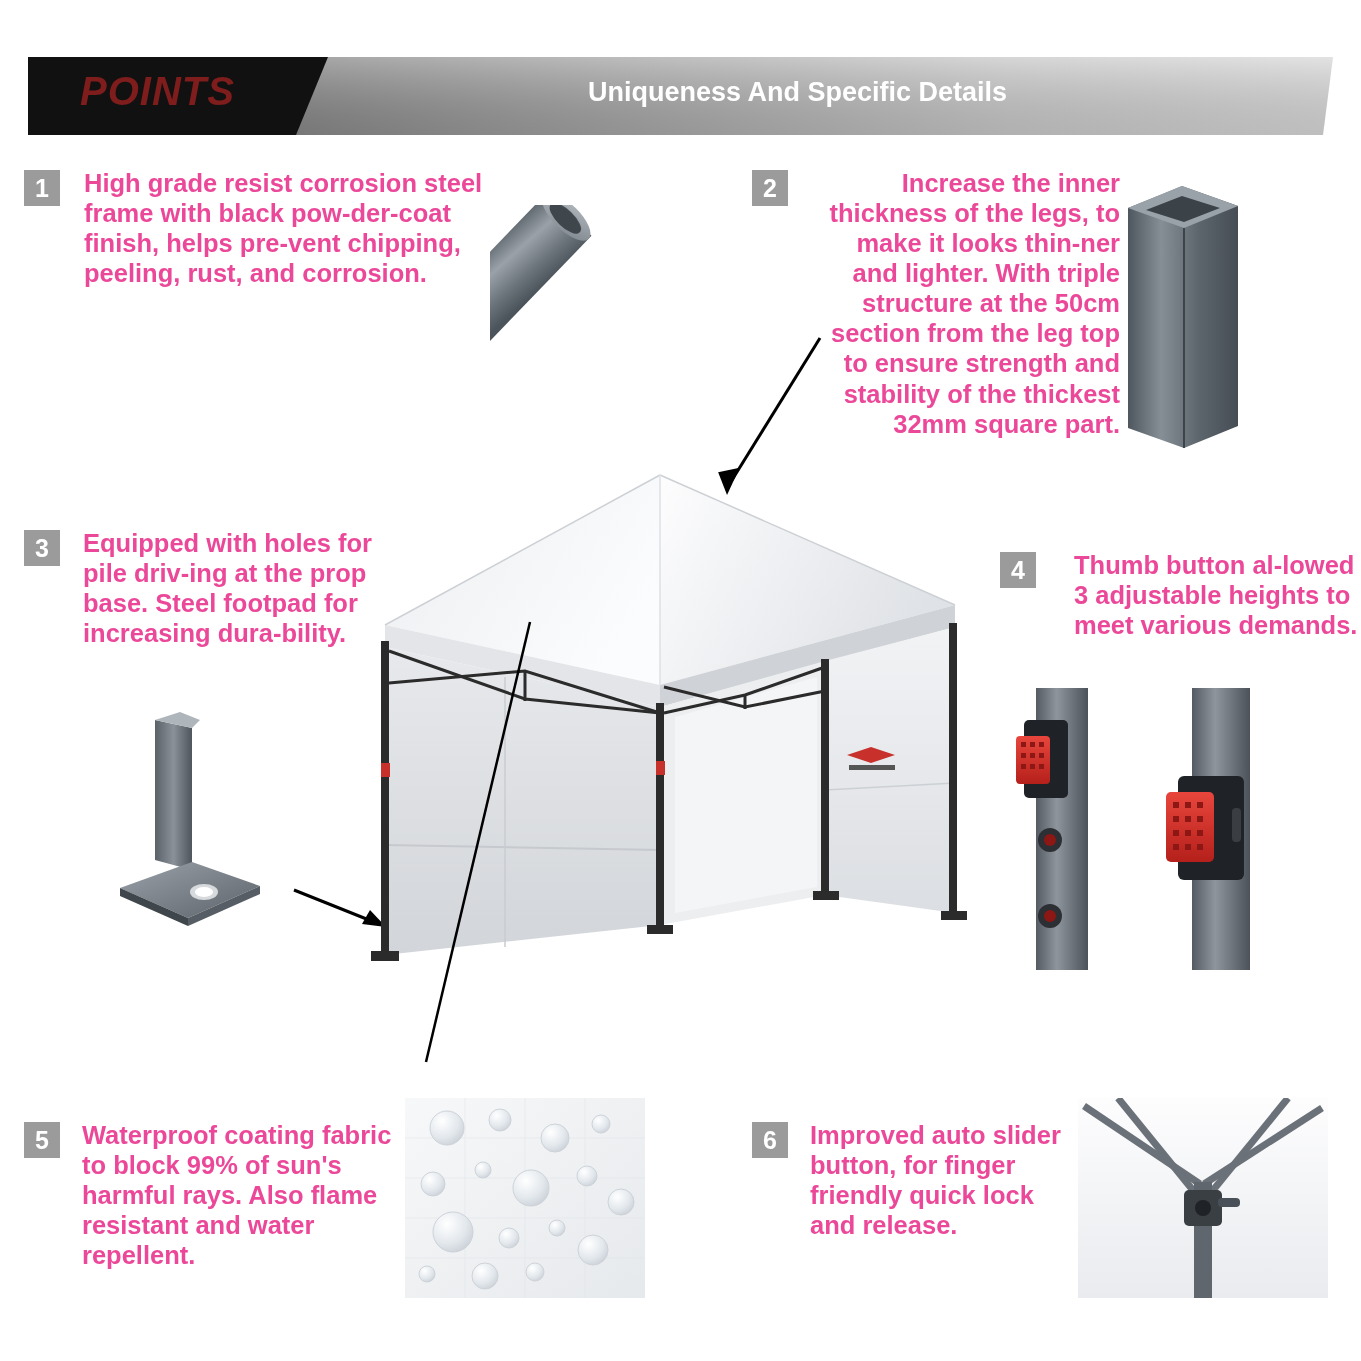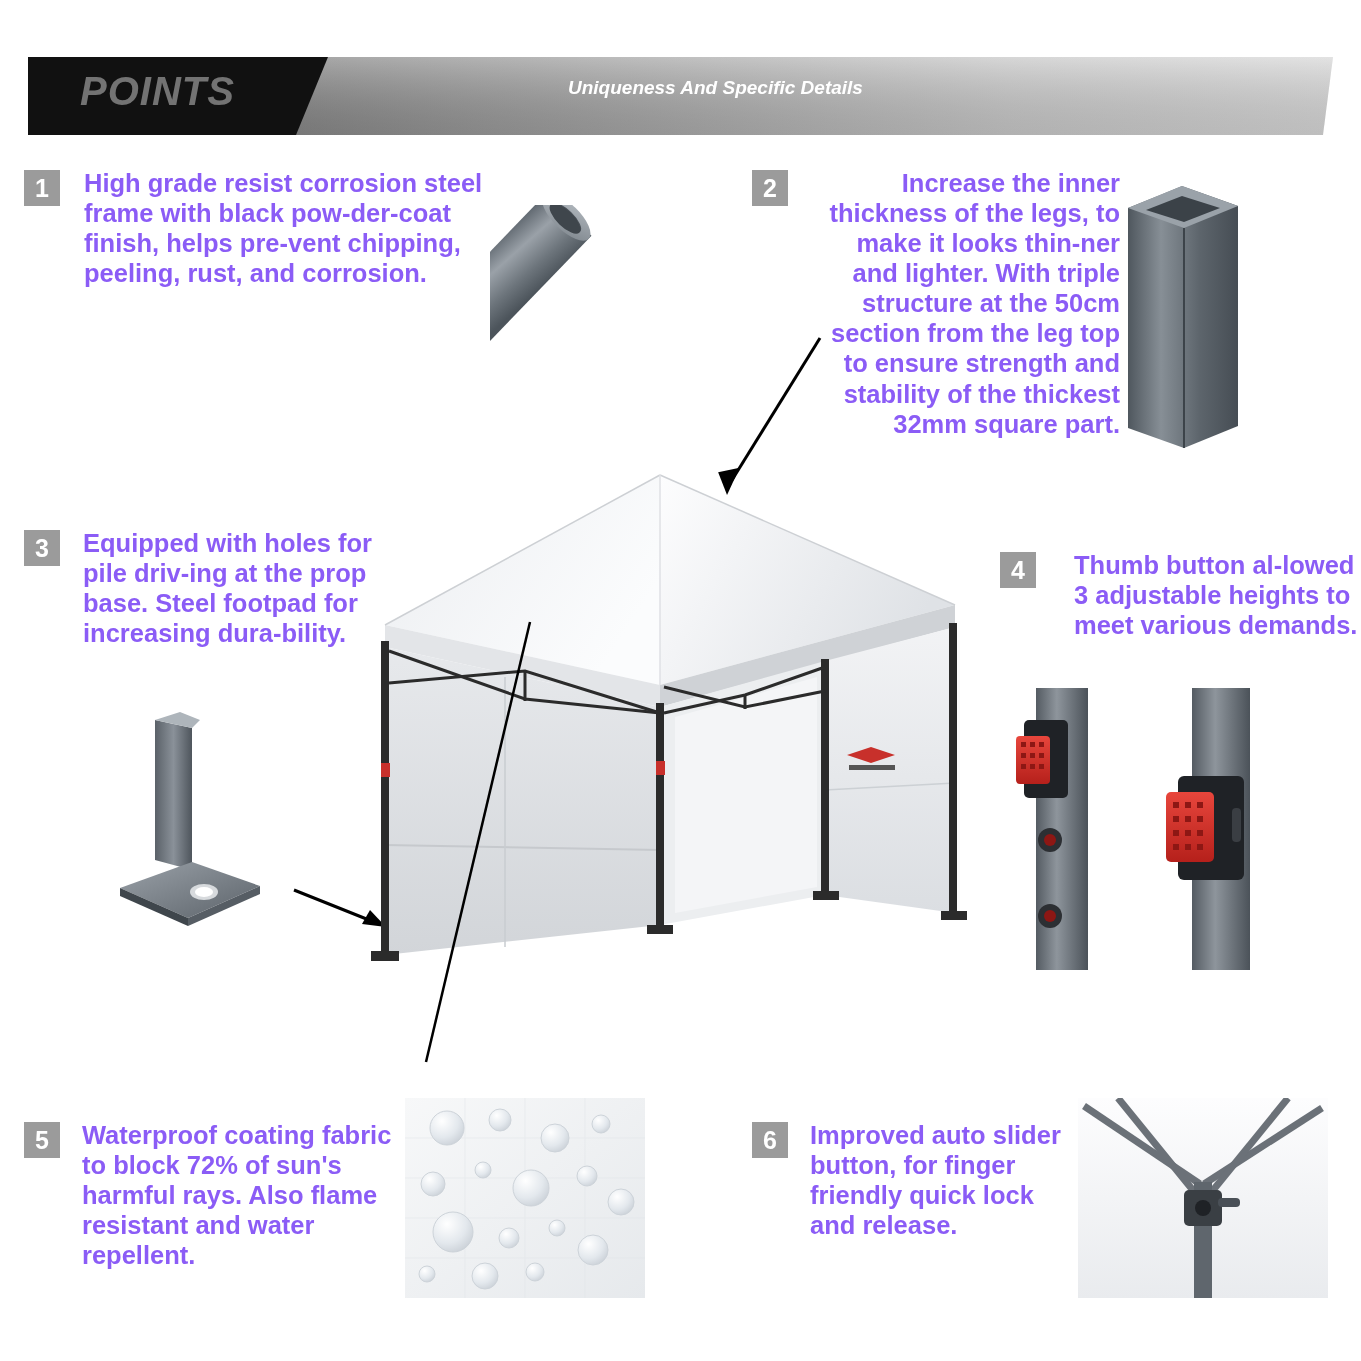--- a/index.html
+++ b/index.html
@@ -28,30 +28,29 @@
     left: 0; top: 0;
     width: 100%; height: 100%;
   }
   .banner-title {
     position: absolute;
     left: 52px;
     top: 12px;
     font-size: 40px;
     font-weight: bold;
     font-style: italic;
-    color: #737373;
+    color: #7f1d1d;
     letter-spacing: 1px;
   }
   .banner-sub {
     position: absolute;
-    left: 540px;
+    left: 560px;
     top: 20px;
-    font-size: 19px;
+    font-size: 27px;
     font-weight: bold;
-    font-style: italic;
     color: #ffffff;
     white-space: nowrap;
   }
 
   
   .point {
     position: absolute;
   }
   .badge {
     position: absolute;
@@ -61,21 +60,21 @@
     color: #ffffff;
     font-size: 25px;
     font-weight: bold;
     line-height: 36px;
     text-align: center;
   }
   .ptext {
     position: absolute;
     font-size: 25.5px;
     font-weight: bold;
-    color: #8b5cf6;
+    color: #ec4899;
     line-height: 1.18;
     white-space: pre-line;
   }
 
   
   #p1 { left: 24px;  top: 170px; }
   #p1 .ptext { left: 60px; top: -2px; width: 400px; }
   #p2 { left: 752px; top: 170px; }
   #p2 .ptext { left: 58px; top: -2px; width: 310px; text-align: right; }
   #p3 { left: 24px;  top: 530px; }
@@ -341,21 +340,21 @@
       <rect x="163" y="164" width="6" height="6"></rect>
         <rect x="175" y="164" width="6" height="6"></rect>
         <rect x="187" y="164" width="6" height="6"></rect>
     </g>
     <rect x="222" y="128" width="9" height="34" rx="4" fill="#3a3e43"></rect>
   </svg>
 </div>
 
 <div class="point" id="p5">
   <div class="badge">5</div>
-  <div class="ptext">Waterproof coating fabric to block 72% of sun's harmful rays. Also flame resistant and water repellent.</div>
+  <div class="ptext">Waterproof coating fabric to block 99% of sun's harmful rays. Also flame resistant and water repellent.</div>
 </div>
 
 <div class="art" id="art-fabric">
   <svg width="240" height="200" viewBox="0 0 240 200">
     <defs>
       <linearGradient id="fabg" x1="0" y1="0" x2="1" y2="1">
         <stop offset="0" stop-color="#f7f8f9"></stop>
         <stop offset="1" stop-color="#e6e9ec"></stop>
       </linearGradient>
       <radialGradient id="dropg" cx="0.35" cy="0.3" r="0.8">

